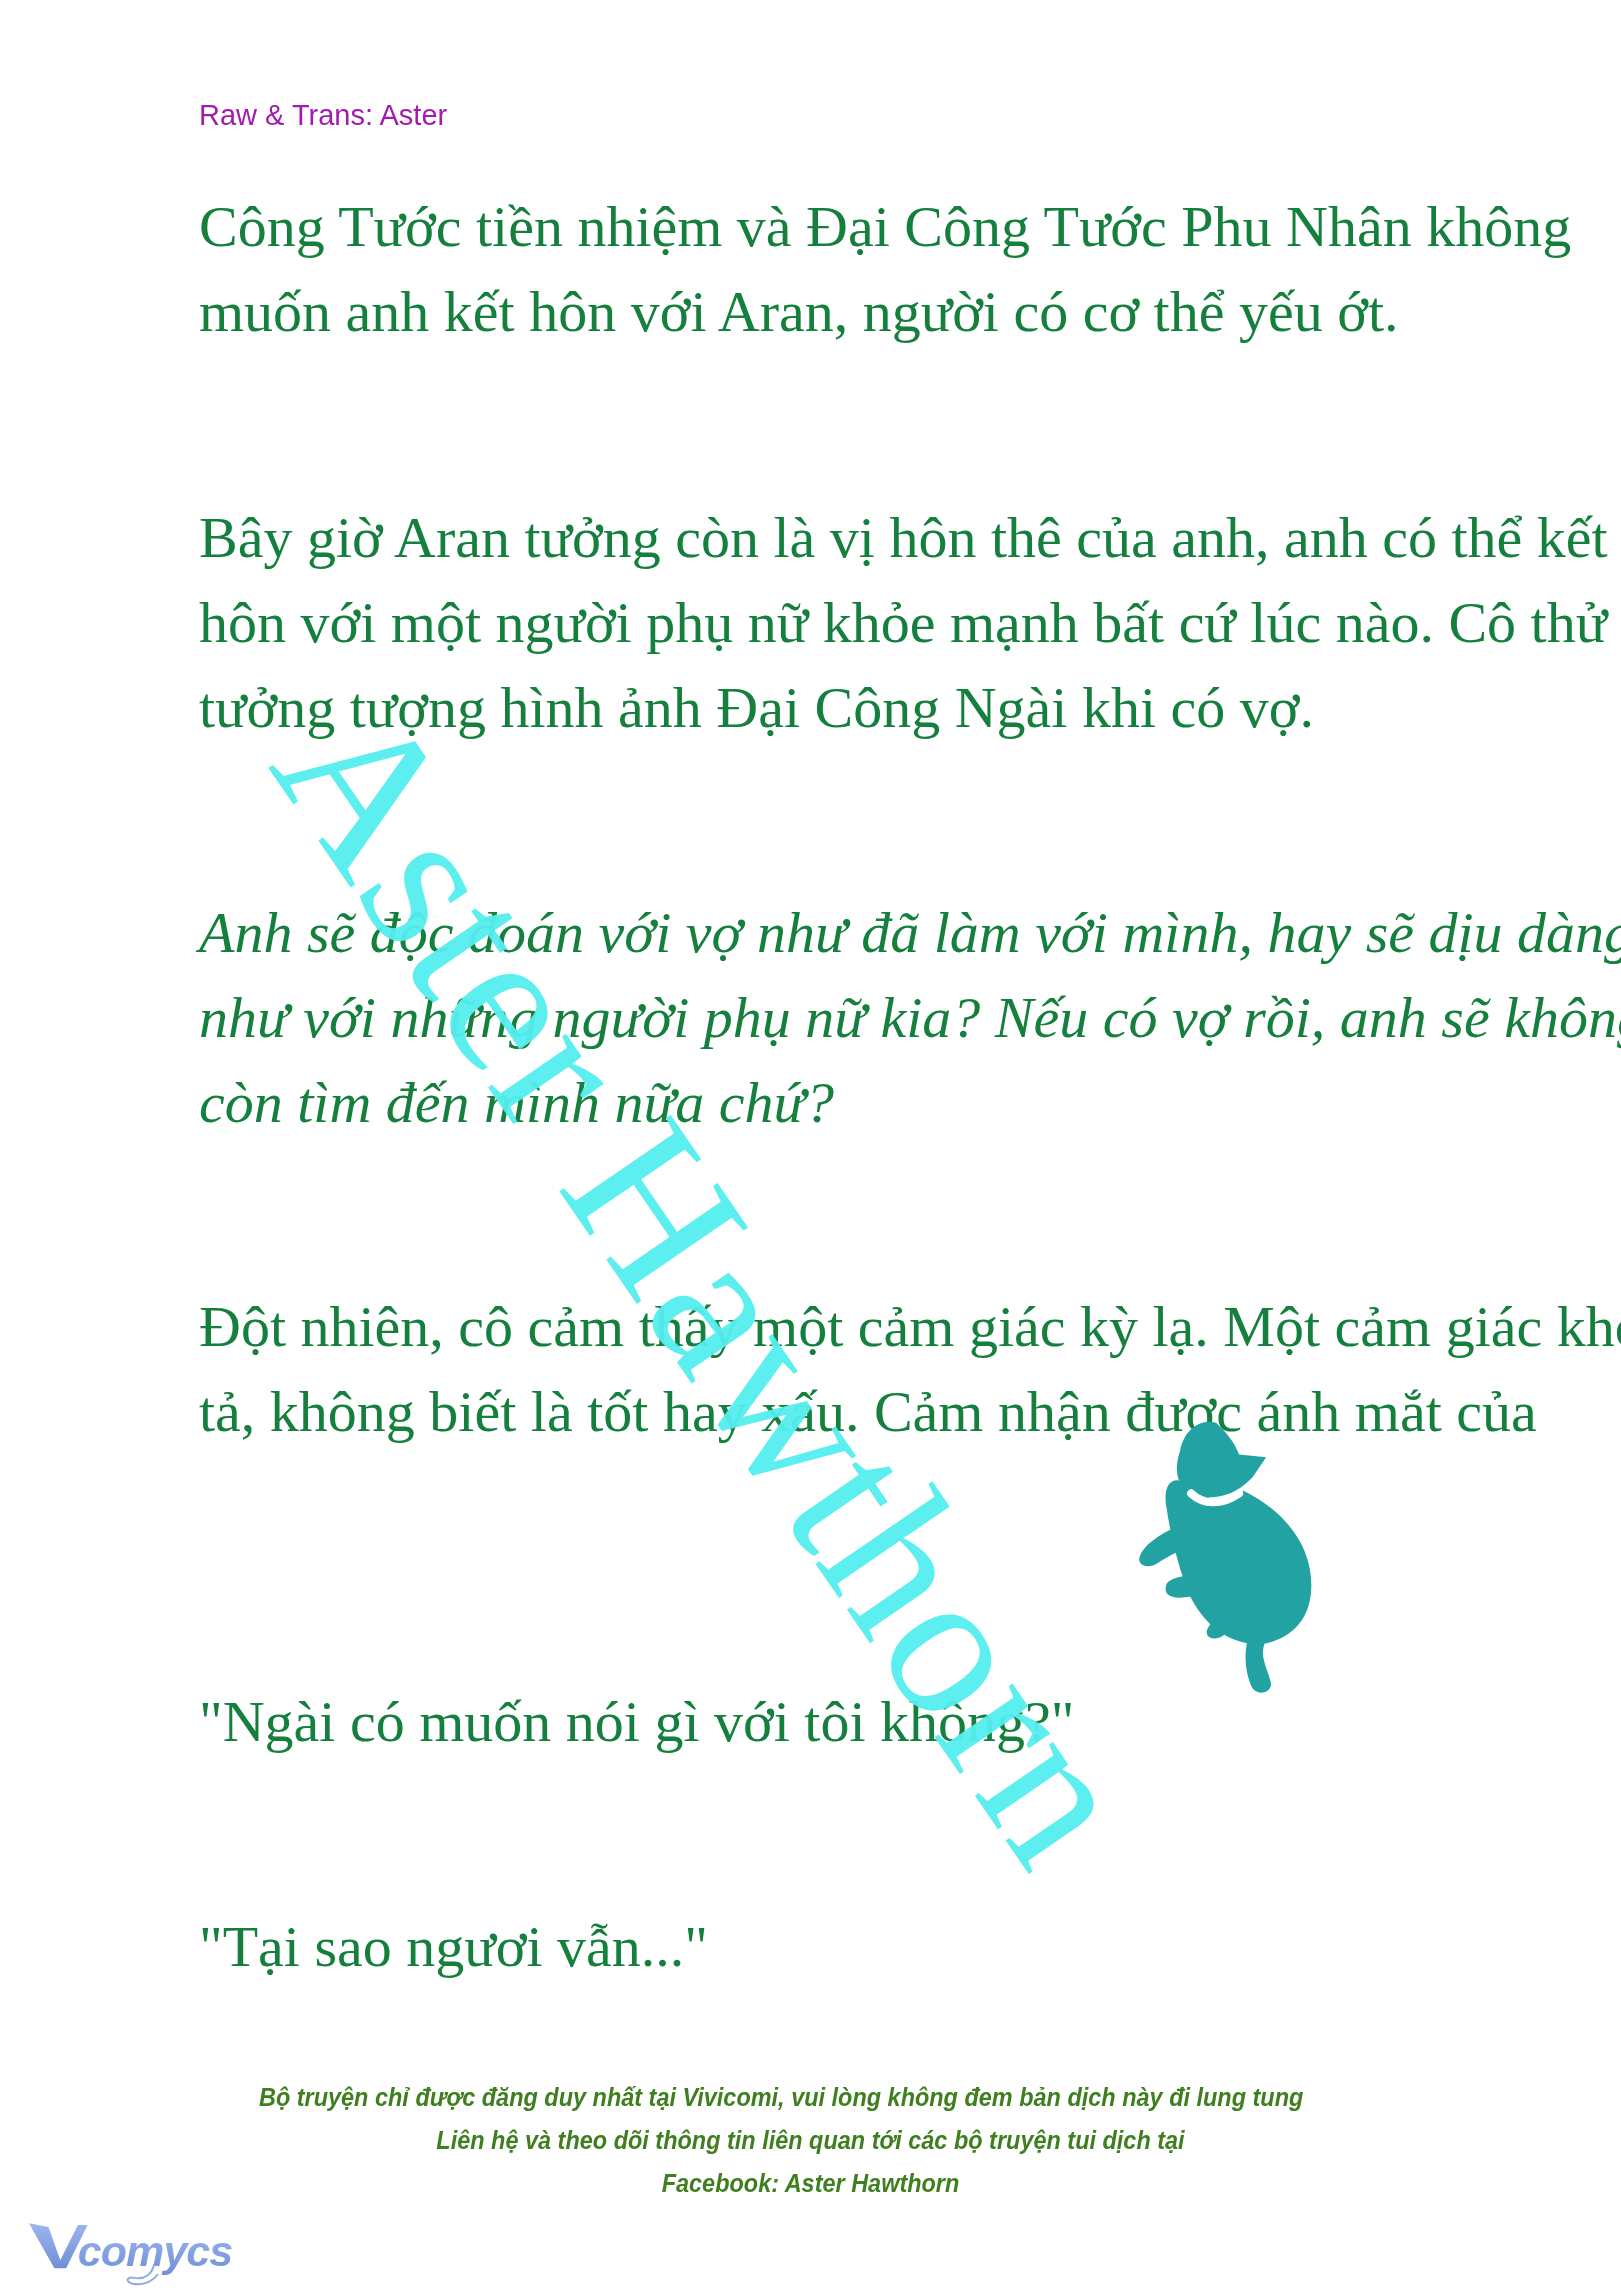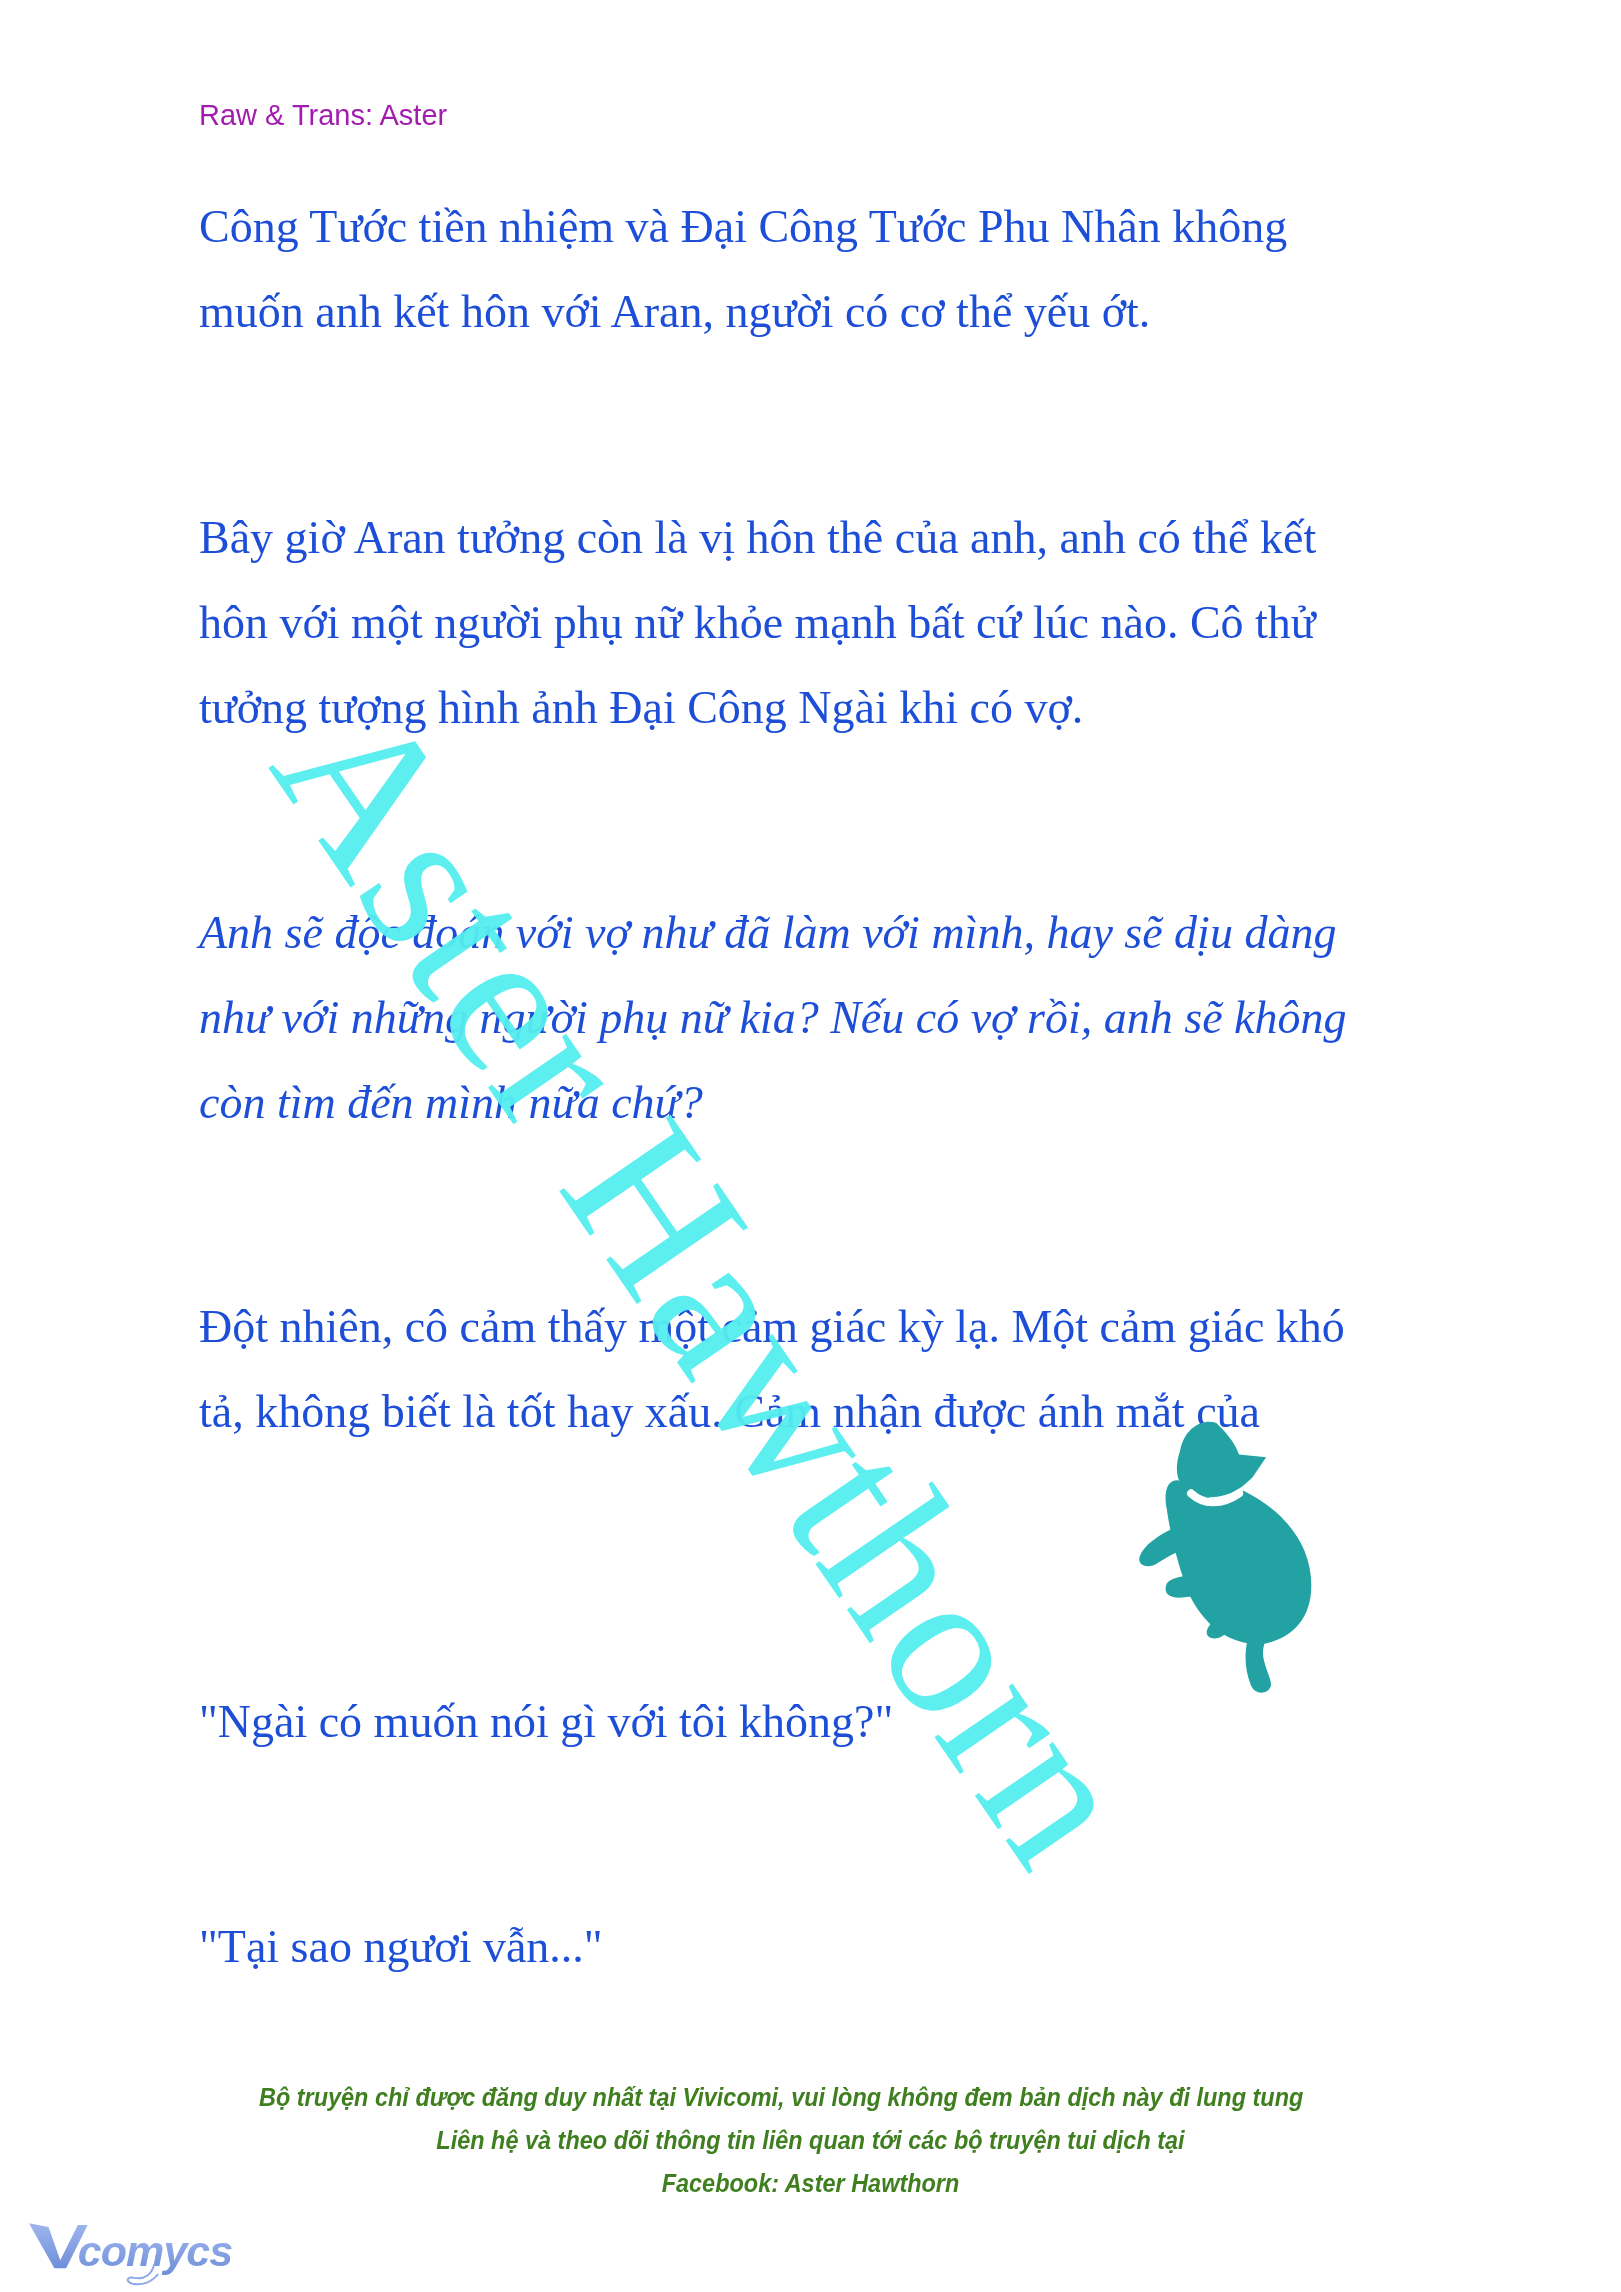--- a/index.html
+++ b/index.html
@@ -22,23 +22,23 @@
       font-family: "Liberation Sans", sans-serif;
       font-size: 29px;
       line-height: 35px;
       color: #a21caf;
     }
     .para {
       position: absolute;
       left: 199px;
       width: 1274px;
       font-family: "Liberation Serif", serif;
-      font-size: 46px;
+      font-size: 58px;
       line-height: 85px;
-      color: #1d4ed8;
+      color: #15803d;
       margin: 0;
     }
     .para.italic { font-style: italic; }
     .para .line { display: block; white-space: nowrap; }
 
     #p1 { top: 184px; }
     #p2 { top: 495px; }
     #p3 { top: 890px; }
     #p4 { top: 1284px; }
     #p5 { top: 1679px; }

